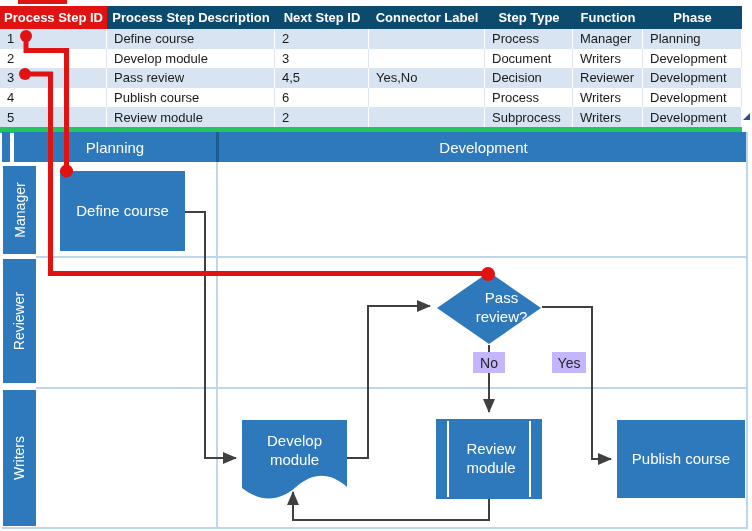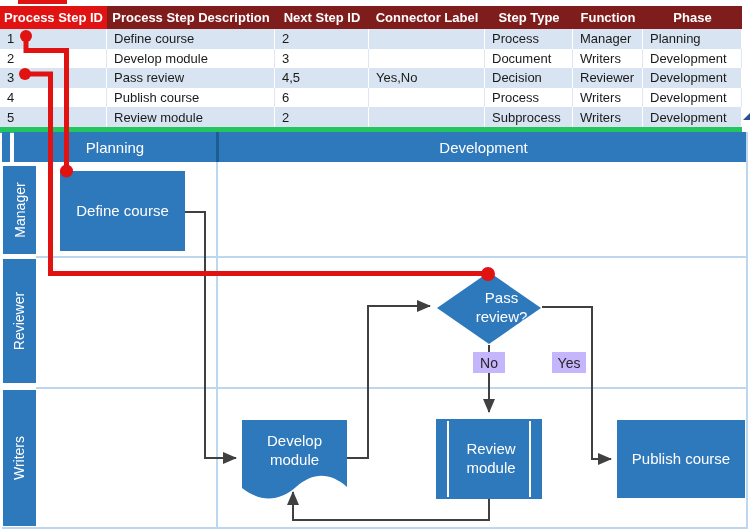--- a/index.html
+++ b/index.html
@@ -9,21 +9,21 @@
 
   
   #xl-table {
     position:absolute; left:0; top:6px; width:742px;
     display:grid;
     grid-template-columns:107px 168px 94px 116px 88px 70px 99px;
     grid-template-rows:23px repeat(5, 19.6px);
     border-bottom:6px solid #22c55e;
   }
   .th {
-    background:#7f1d1d; color:#fff; font-size:13px; font-weight:bold;
+    background:#0c4a6e; color:#fff; font-size:13px; font-weight:bold;
     display:flex; align-items:center; justify-content:center; white-space:nowrap;
   }
   .th.accent { background:#e01212; }
   .td {
     font-size:13px; color:#1a1a1a; display:flex; align-items:center;
     padding-left:7px; white-space:nowrap; background:#fff;
     border-right:1px solid #dde6f2;
   }
   .row-band { background:#d8e4f1; border-right:1px solid #ffffff; }
 

